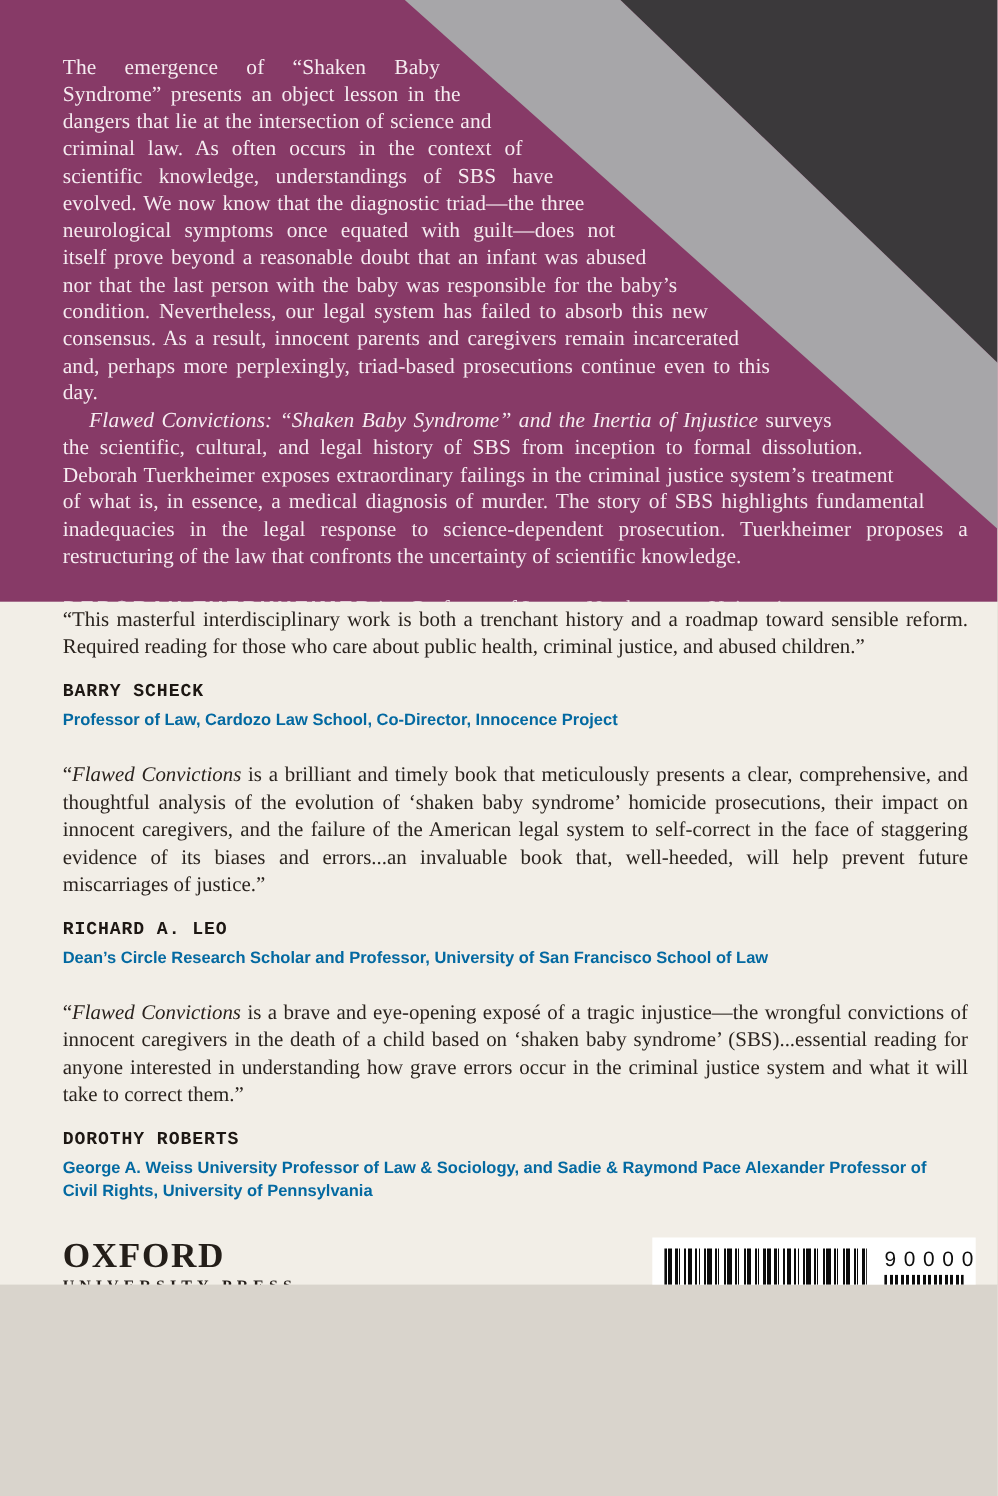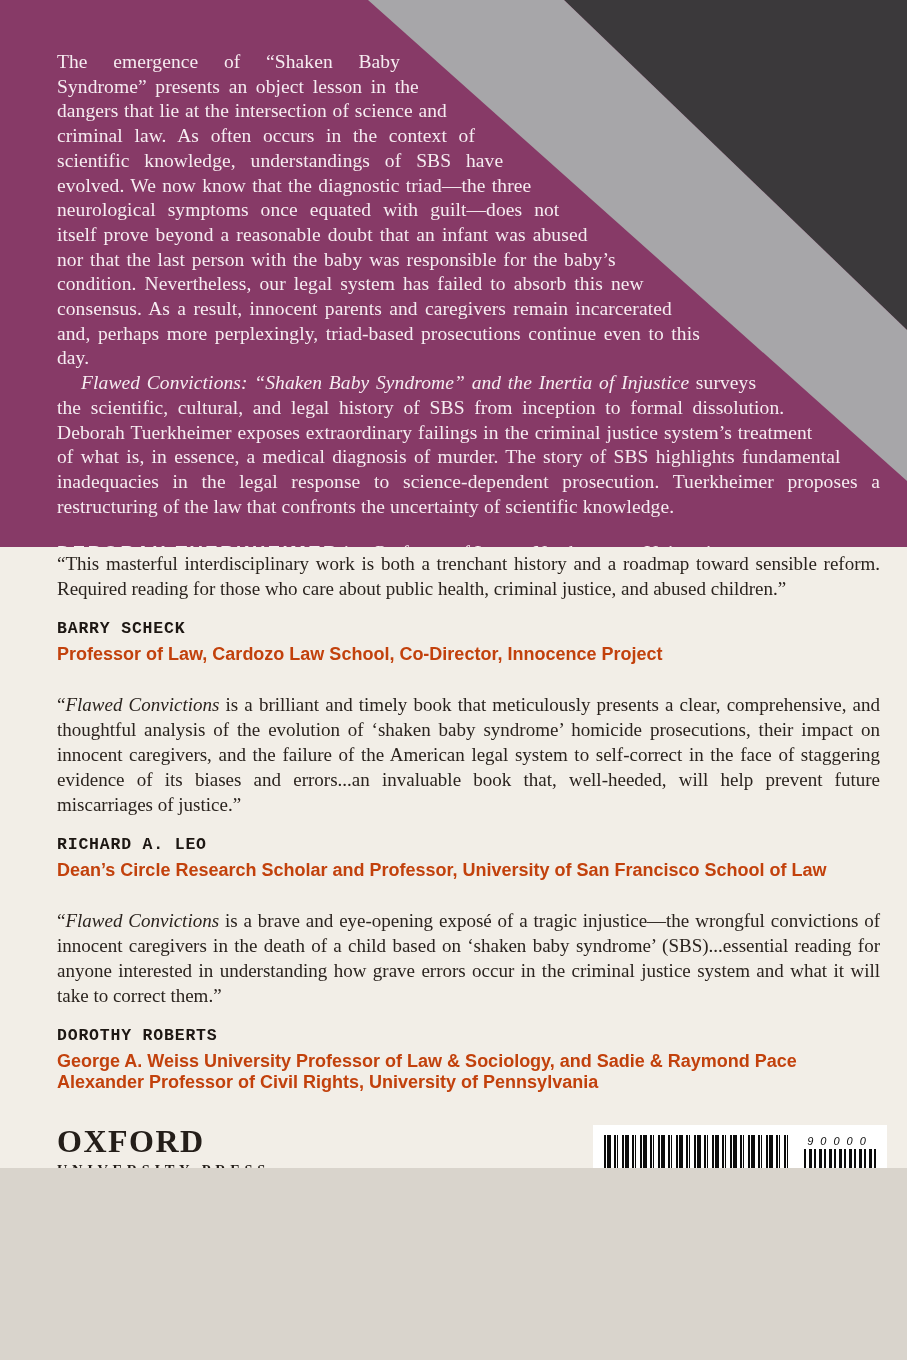--- a/index.html
+++ b/index.html
@@ -79,23 +79,23 @@
     font-family: Liberation Mono, monospace;
     font-weight: bold;
     font-size: 16.5px;
     letter-spacing: 0.8px;
     color: #1d1713;
     margin-top: 18px;
   }
   .blurb-affil {
     font-family: "Liberation Sans", sans-serif;
     font-weight: bold;
-    font-size: 18px;
+    font-size: 15px;
     line-height: 21px;
-    color: #c2410c;
+    color: #0369a1;
     margin-top: 6px;
     max-width: 820px;
   }
 
   
   .footer-row {
     display: flex;
     justify-content: space-between;
     align-items: flex-start;
     padding: 32px 20px 0 57px;
@@ -155,26 +155,25 @@
     font-family: "Liberation Sans", sans-serif;
     font-size: 18px;
     letter-spacing: 2.2px;
     color: #0d0d0d;
     margin-top: 2px;
     white-space: nowrap;
   }
   .supp-code { width: 72px; margin-left: 16px; }
   .supp-digits {
     font-family: "Liberation Sans", sans-serif;
-    font-size: 11px;
+    font-size: 19px;
     letter-spacing: 7px;
     color: #0d0d0d;
     text-align: center;
     white-space: nowrap;
-    font-style: italic;
   }
   .bars.supp {
     height: 74px;
     margin-top: 2px;
     background: repeating-linear-gradient(to right,
       #0b0b0b 0px 2px, #ffffff 2px 5px,
       #0b0b0b 5px 8px, #ffffff 8px 10px);
   }
 </style>
 </head>

